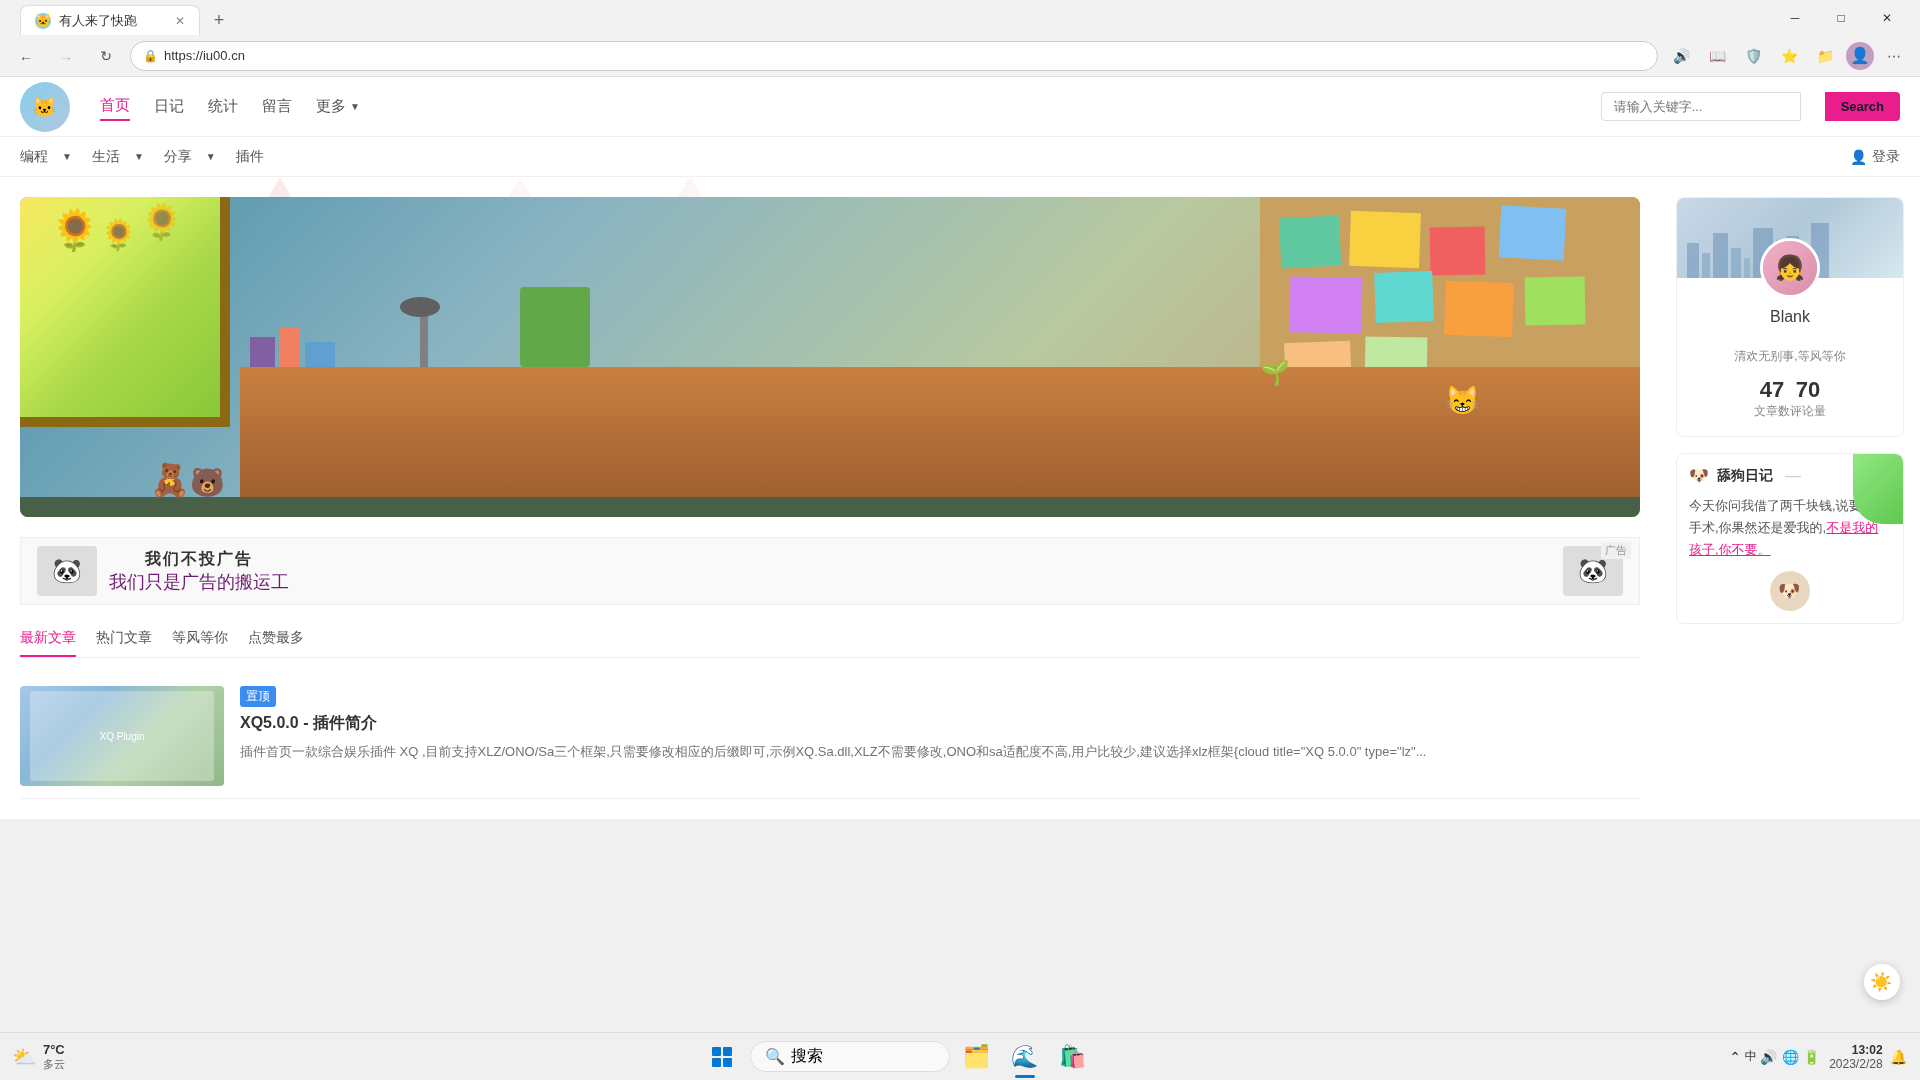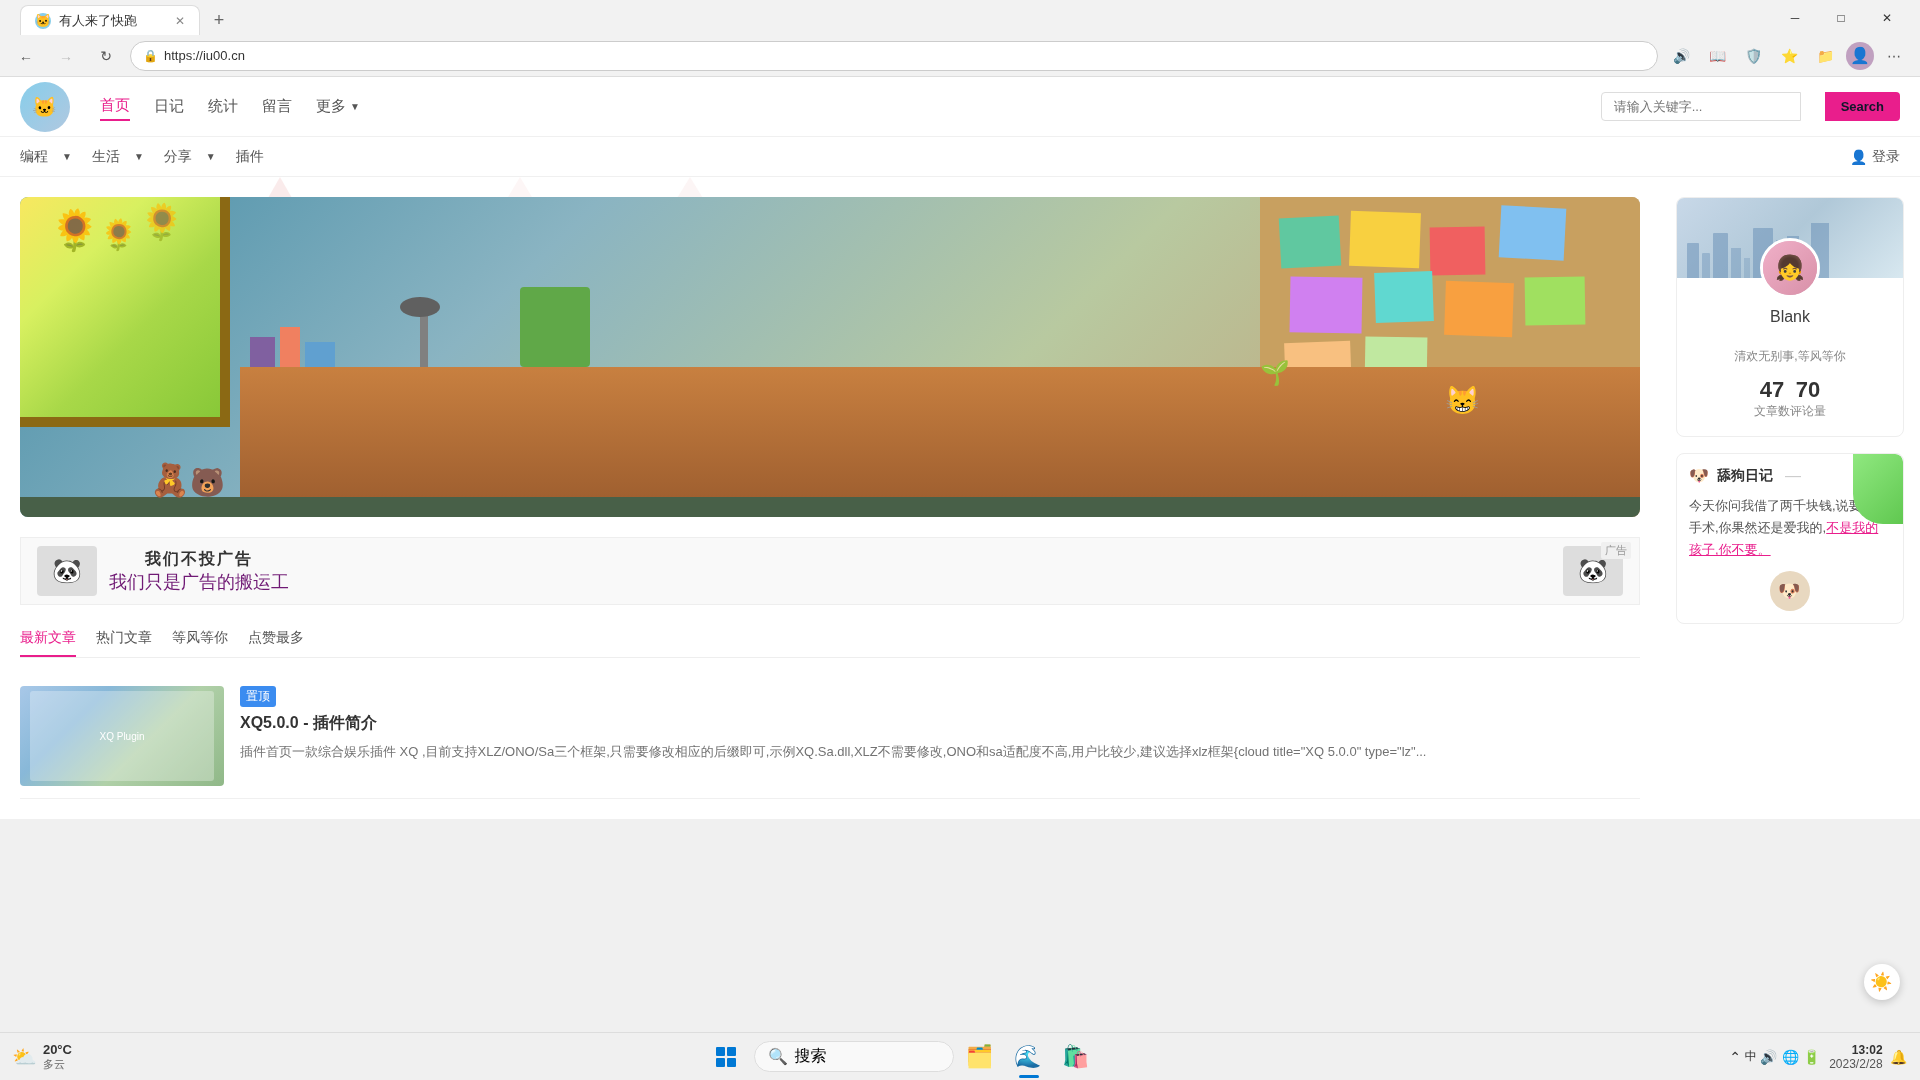--- a/index.html
+++ b/index.html
@@ -354,21 +354,21 @@
   </div>
 </div>
 
 <div style="position:fixed;right:20px;bottom:80px;width:36px;height:36px;background:#fff;border-radius:50%;box-shadow:0 2px 8px rgba(0,0,0,0.2);display:flex;align-items:center;justify-content:center;cursor:pointer;font-size:18px;">☀️</div>
 
 <div class="taskbar">
 
   <div class="taskbar-weather">
     <span class="weather-icon">⛅</span>
     <div class="weather-info">
-      <div class="weather-temp">20°C</div>
+      <div class="weather-temp">7°C</div>
       <div class="weather-desc">多云</div>
     </div>
   </div>
 
   <div class="taskbar-center">
 
     <div class="start-btn">
       <div class="start-icon">
         <div class="start-square"></div>
         <div class="start-square"></div>

